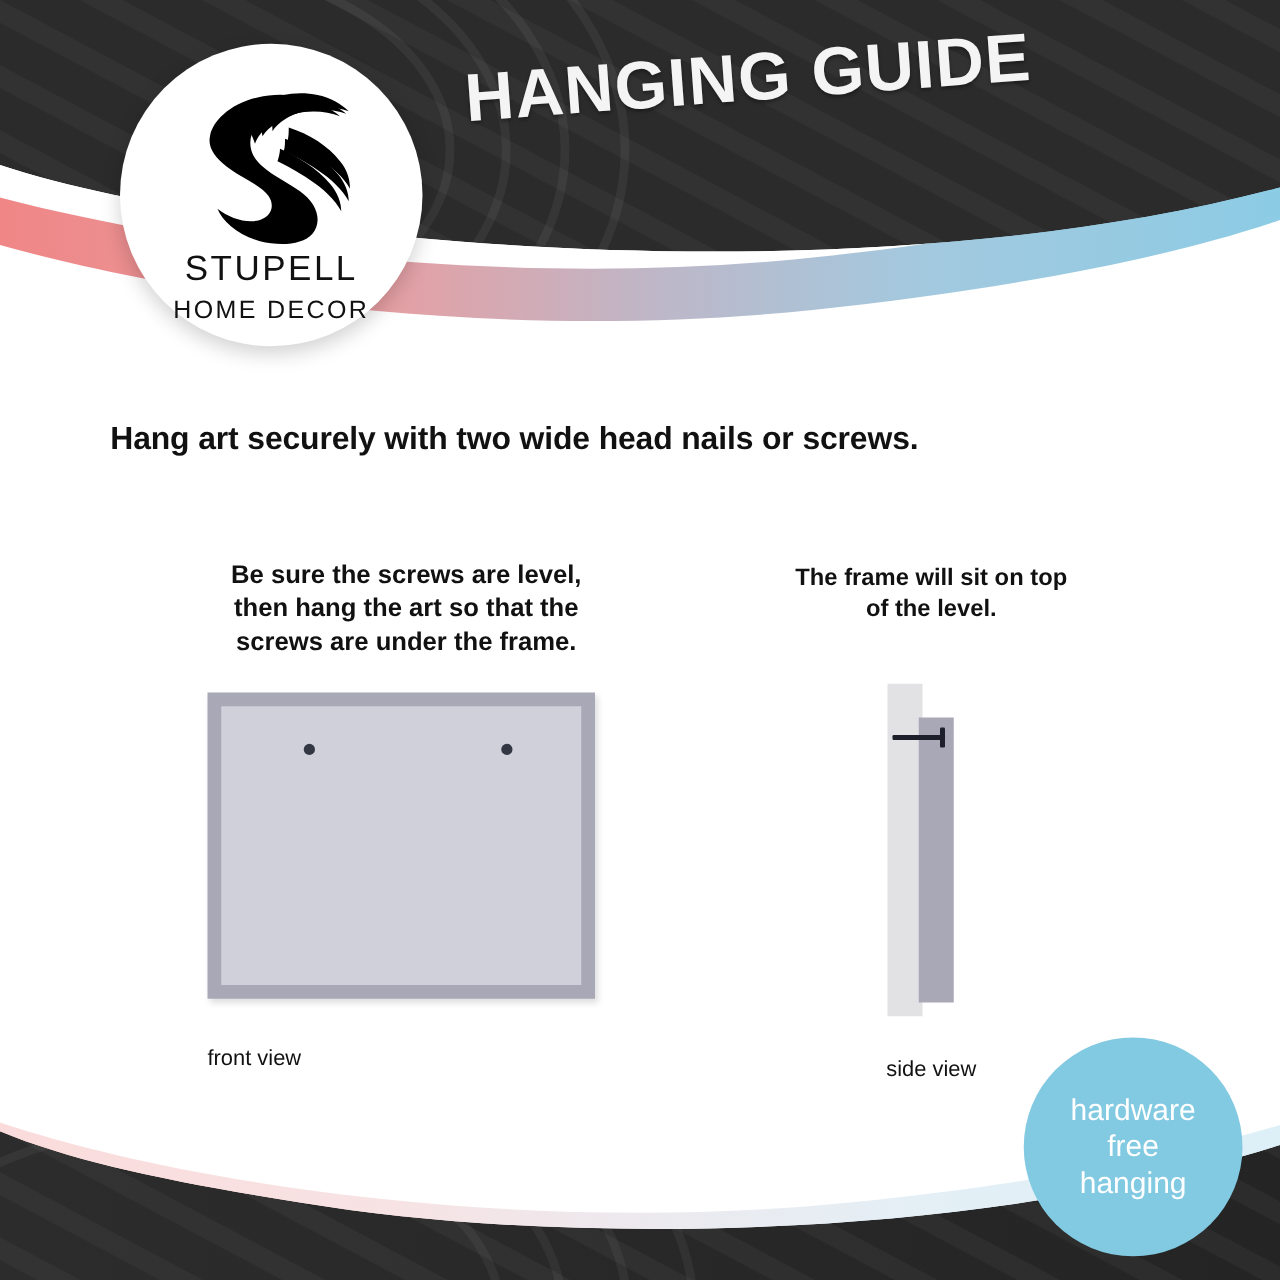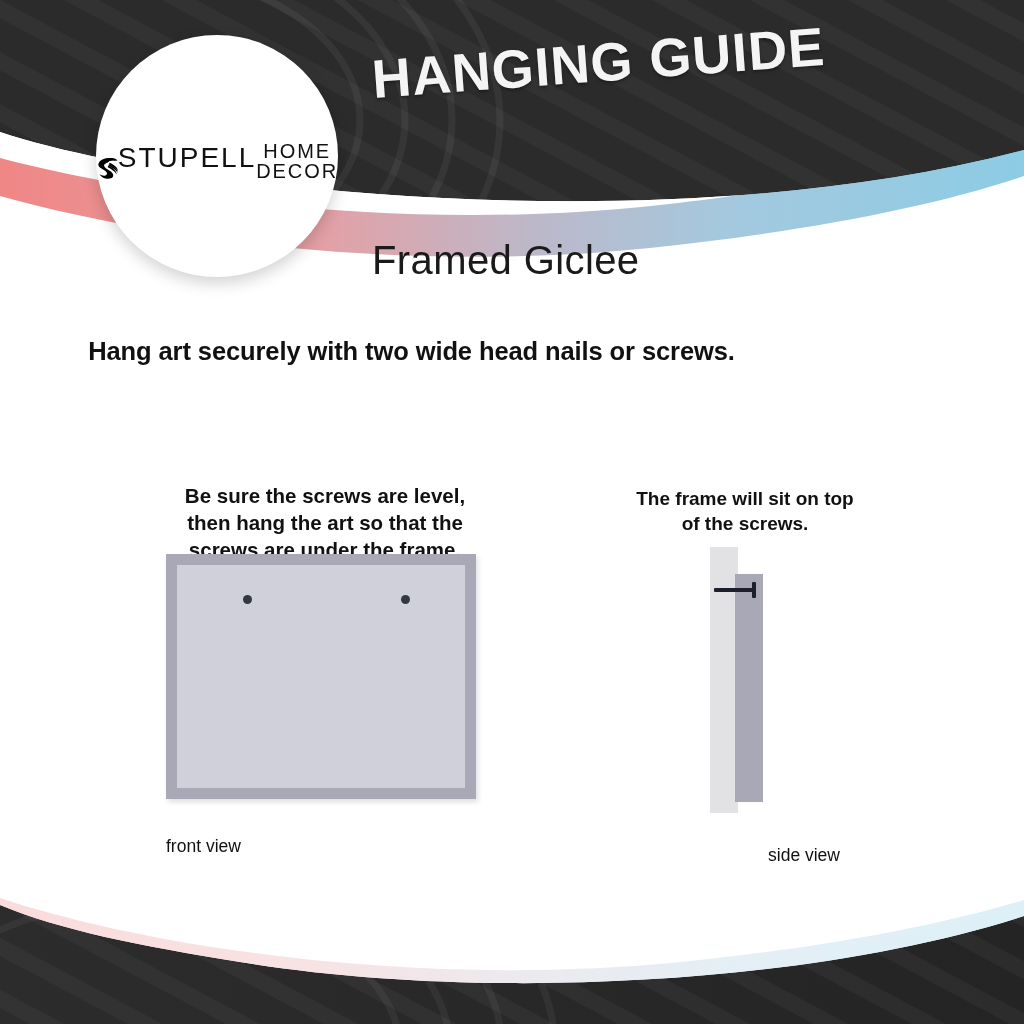--- a/index.html
+++ b/index.html
@@ -38,21 +38,21 @@
   #logo-badge {
     position: absolute;
     left: 96px;
     top: 35px;
     width: 242px;
     height: 242px;
     border-radius: 50%;
     background: #ffffff;
     box-shadow: 0 6px 16px rgba(0,0,0,0.18);
     display: flex;
-    flex-direction: row;
+    flex-direction: column;
     align-items: center;
     justify-content: flex-start;
     z-index: 5;
   }
   #logo-mark {
     margin-top: 22px;
     width: 126px;
     height: 140px;
   }
   .logo-word {
@@ -115,21 +115,20 @@
   }
 
   
   .caption {
     position: absolute;
     color: #111111;
     font-weight: 700;
     line-height: 1.32;
     text-align: center;
     white-space: pre-line;
-    margin-top: 36px;
   }
   #front-caption {
     left: 160px;
     top: 446px;
     width: 330px;
     font-size: 20.5px;
   }
   #side-caption {
     left: 595px;
     top: 450px;
@@ -216,21 +215,21 @@
     width: 4px;
     height: 16px;
     background: #1d1f2b;
     border-radius: 1px;
   }
   #side-view-label {
     position: absolute;
     left: 650px;
     top: 845px;
     width: 190px;
-    text-align: right;
+    text-align: center;
     font-size: 17.5px;
     color: #111111;
     font-weight: 400;
   }
 
   
   #hardware-badge {
     position: absolute;
     left: 819px;
     top: 830px;
@@ -334,43 +333,47 @@
         <path d="M77,45 C93,50 109,60 118,72 C124,79 126,87 126,94
           C121,85 112,77 101,70 C91,64 82,59 76,56 C77,52 77,48 77,45 Z"></path>
       </g>
     </svg>
     <div class="logo-word" id="logo-name">STUPELL</div>
     <div class="logo-word" id="logo-sub">HOME DECOR</div>
   </div>
 
   <div id="hanging-guide-title">HANGING GUIDE</div>
 
-  <div id="product-type">Framed Giclee</div>
 
   <div id="main-instruction">Hang art securely with two wide head nails or screws.</div>
 
   <div class="caption" id="front-caption">Be sure the screws are level,
 then hang the art so that the
 screws are under the frame.</div>
 
   <div id="front-view-diagram">
     <div id="front-view-panel">
       <div class="screw-dot" id="screw-dot-left"></div>
       <div class="screw-dot" id="screw-dot-right"></div>
     </div>
   </div>
 
   <div id="front-view-label">front view</div>
 
   <div class="caption" id="side-caption">The frame will sit on top
-of the screws.</div>
+of the level.</div>
 
   <div id="side-view-diagram">
     <div id="side-wall-strip"></div>
     <div id="side-frame-strip"></div>
     <div id="side-nail-shaft"></div>
     <div id="side-nail-head"></div>
   </div>
 
   <div id="side-view-label">side view</div>
 
+  <div id="hardware-badge">
+    <div class="badge-line">hardware</div>
+    <div class="badge-line">free</div>
+    <div class="badge-line">hanging</div>
+  </div>
 
 </div>
 
 </body></html>

